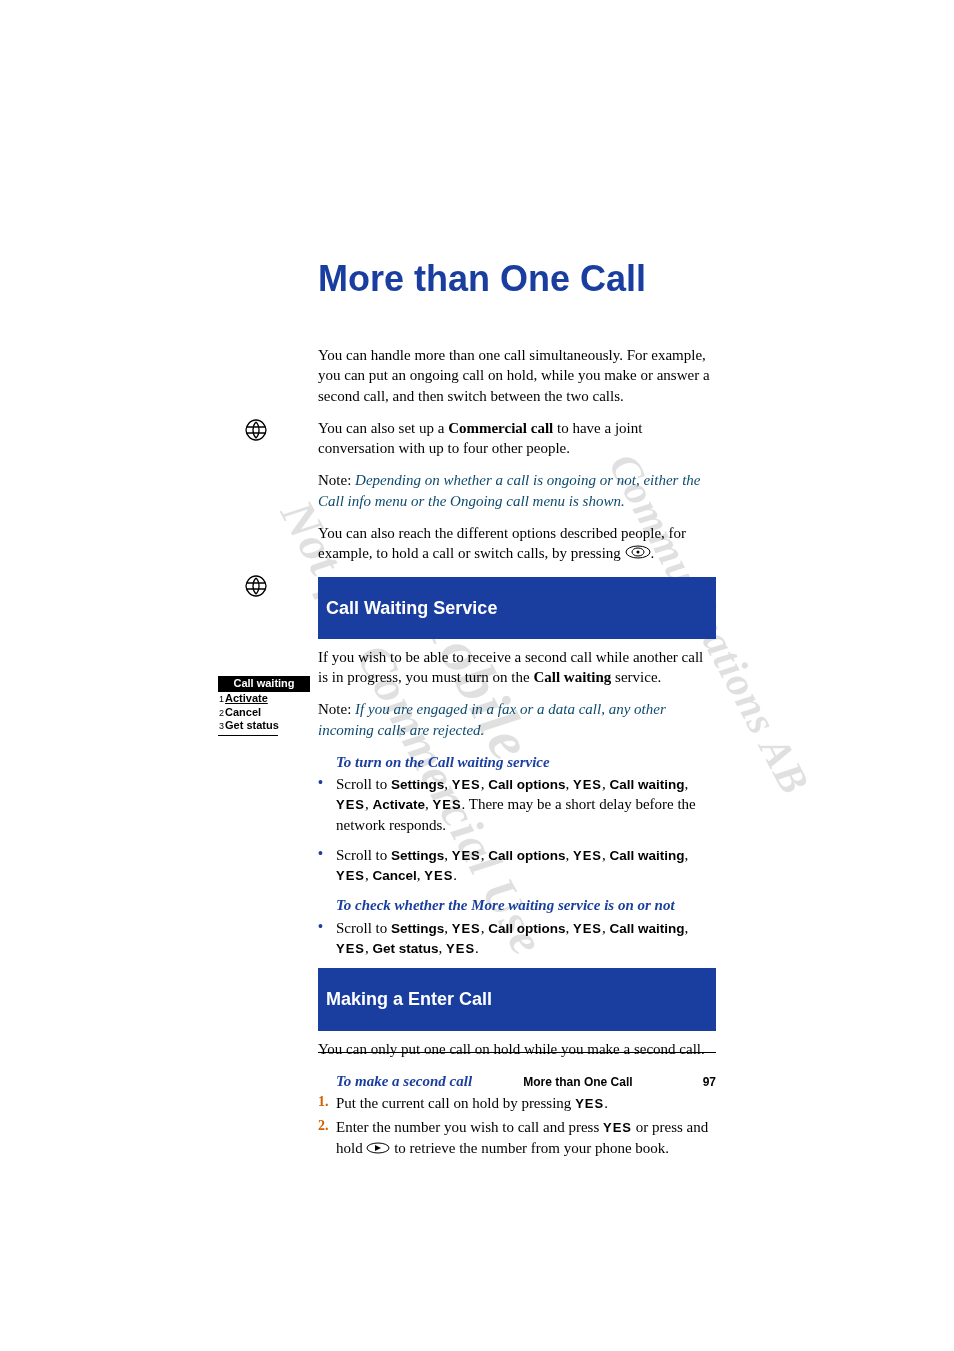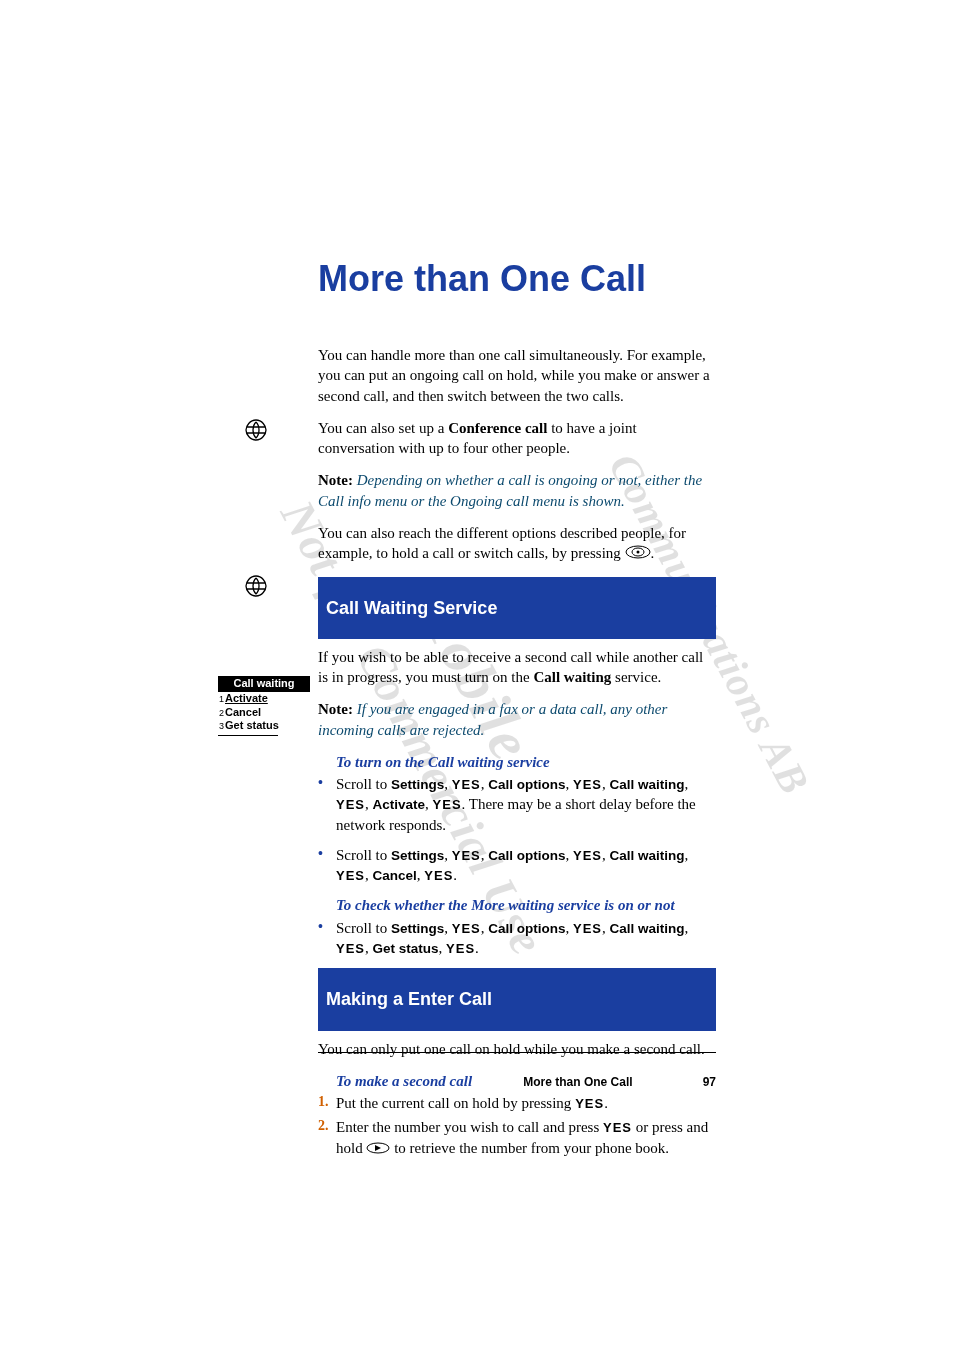--- a/index.html
+++ b/index.html
@@ -55,21 +55,21 @@
     }
     .content {
       position: absolute;
       top: 345px;
       left: 318px;
       width: 398px;
       font-size: 15px;
       line-height: 1.35;
     }
     .para { margin-bottom: 12px; }
-    .note-label { font-weight: bold; }
+    .note-label { font-weight: normal; }
     .note-text { font-style: italic; color: #0c4a6e; }
     .section-bar {
       background: #1a3ea0;
       color: #fff;
       font-family: Arial, Helvetica, sans-serif;
       font-weight: bold;
       font-size: 18px;
       padding: 19px 8px;
       margin-top: 6px;
       margin-bottom: 8px;
@@ -219,21 +219,21 @@
     <span class="phone-opt">Get status</span>
   </div>
   <hr class="phone-hr">
 </div>
 
 <div class="content">
 
   <p class="para">You can handle more than one call simultaneously. For example, you can put an ongoing call on hold, while you make or answer a second call, and then switch between the two calls.</p>
 
   <p class="para">
-    <span>You can also set up a </span><b>Conference call</b><span> to have a joint conversation with up to four other people.</span>
+    <span>You can also set up a </span><b>Commercial call</b><span> to have a joint conversation with up to four other people.</span>
   </p>
 
   <p class="para">
     <span class="note-label">Note:</span><span class="note-text"> Depending on whether a call is ongoing or not, either the Call info menu or the Ongoing call menu is shown.</span>
   </p>
 
   <p class="para">
     <span>You can also reach the different options described people, for example, to hold a call or switch calls, by pressing </span><span class="icon-eye"><svg width="26" height="14" viewBox="0 0 26 14">
           <ellipse cx="13" cy="7" rx="12" ry="6" fill="none" stroke="#000" stroke-width="1"></ellipse>
           <ellipse cx="13" cy="7" rx="6" ry="4" fill="none" stroke="#000" stroke-width="1"></ellipse>

